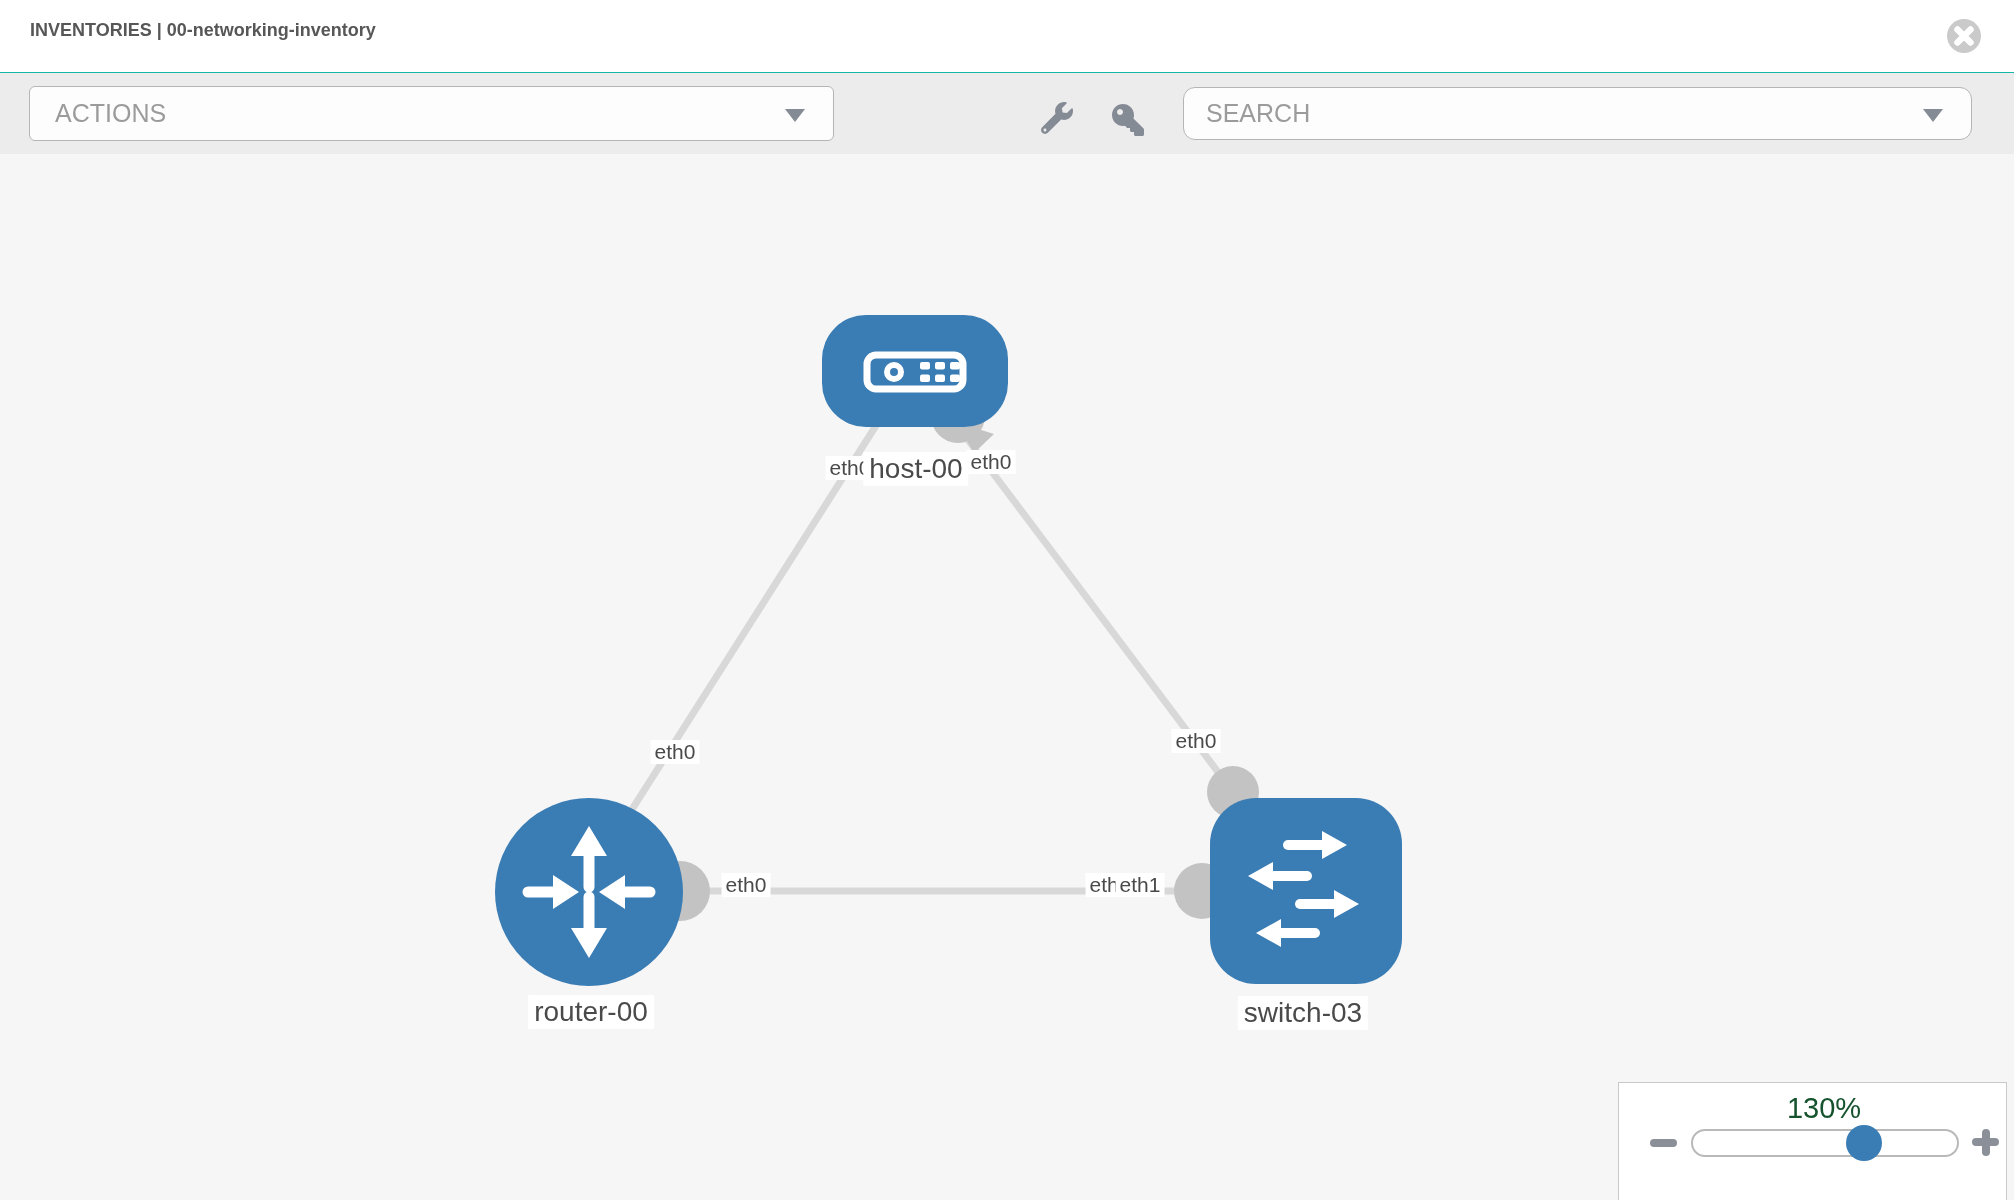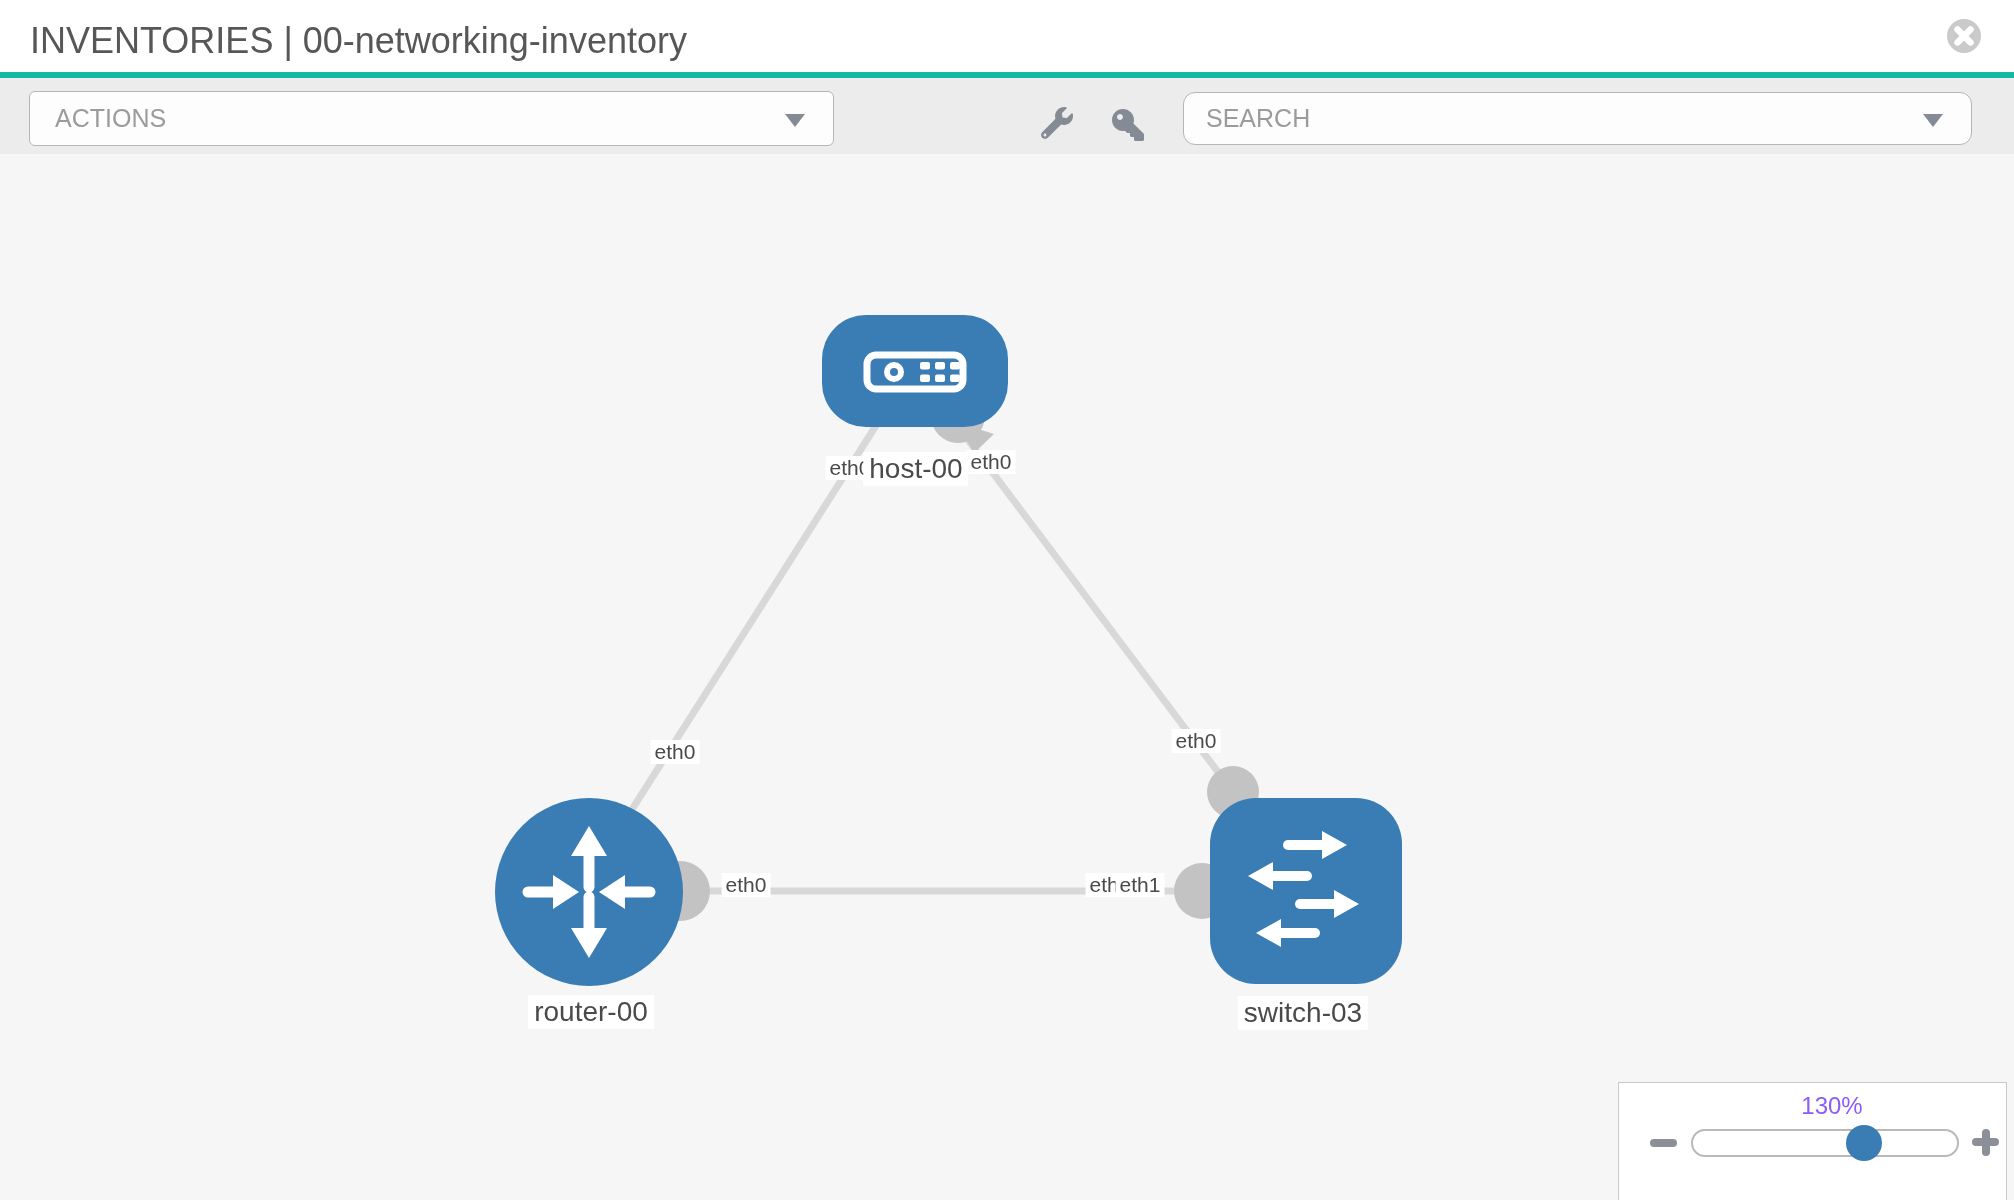--- a/index.html
+++ b/index.html
@@ -1,26 +1,26 @@
 <!DOCTYPE html>
 <html><head>
 <meta charset="utf-8">
 <style>
   * { margin:0; padding:0; box-sizing:border-box; }
   html,body { width:2014px; height:1200px; overflow:hidden;
     font-family:"Liberation Sans", sans-serif; background:#fff; }
 
   
   .header { position:absolute; left:0; top:0; width:2014px; height:72px; background:#fff; }
-  .page-title { position:absolute; left:30px; top:20px; font-size:36px; font-weight:400; color:#575757; }
+  .page-title { position:absolute; left:30px; top:20px; font-size:18px; font-weight:700; color:#575757; }
   .close-btn { position:absolute; right:32px; top:18px; width:36px; height:36px; cursor:pointer; }
 
   
   .toolbar { position:absolute; left:0; top:72px; width:2014px; height:90px; background:#ececec;
-    border-top:6px solid #14b8a6; border-bottom:1px solid #d4d4d4; }
+    border-top:1px solid #14b8a6; border-bottom:1px solid #d4d4d4; }
   .select-box { position:absolute; background:#fdfdfd; border:1px solid #b5b5b5; border-radius:6px;
     display:flex; align-items:center; }
   .select-box .ph { font-size:25px; color:#9b9b9b; padding-left:25px; }
   .caret { position:absolute; right:28px; top:50%; margin-top:-5px; width:0; height:0;
     border-left:10px solid transparent; border-right:10px solid transparent; border-top:13px solid #858b94; }
   .actions-box { left:29px; top:13px; width:805px; height:55px; }
   .search-box  { left:1183px; top:14px; width:789px; height:53px; border-radius:12px; }
   .tool-icon { position:absolute; top:29px; width:32px; height:32px; }
   .tool-icon svg { width:100%; height:100%; fill:#858b94; }
   .wrench { left:1041px; }
@@ -31,22 +31,22 @@
   .topo-svg { position:absolute; left:0; top:0; }
 
   .node-label, .if-label { position:absolute; transform:translate(-50%,-50%);
     background:#fff; color:#4a4a4a; white-space:nowrap; }
   .node-label { font-size:28px; padding:1px 6px; }
   .if-label { font-size:21px; padding:0 4px; }
 
   
   .zoom-panel { position:absolute; left:1618px; top:1082px; width:389px; height:130px;
     background:#fff; border:1px solid #c9c9c9; }
-  .zoom-value { position:absolute; left:213px; top:9px; transform:translateX(-50%);
-    font-size:24px; color:#8b5cf6; }
+  .zoom-value { position:absolute; left:205px; top:9px; transform:translateX(-50%);
+    font-size:29px; color:#14532d; }
   .zoom-minus { position:absolute; left:31px; top:56px; width:27px; height:8px;
     background:#8a8f98; border-radius:4px; cursor:pointer; }
   .zoom-track { position:absolute; left:72px; top:46px; width:268px; height:28px;
     background:#fff; border:2px solid #b9b9b9; border-radius:14px; cursor:pointer; }
   .zoom-handle { position:absolute; left:227px; top:42px; width:36px; height:36px;
     border-radius:50%; background:#3a7cb4; cursor:grab; }
   .zoom-plus { position:absolute; left:353px; top:55px; width:27px; height:8px;
     background:#8a8f98; border-radius:4px; cursor:pointer; }
   .zoom-plus::after { content:""; position:absolute; left:9.5px; top:-9.5px; width:8px; height:27px;
     background:#8a8f98; border-radius:4px; }

